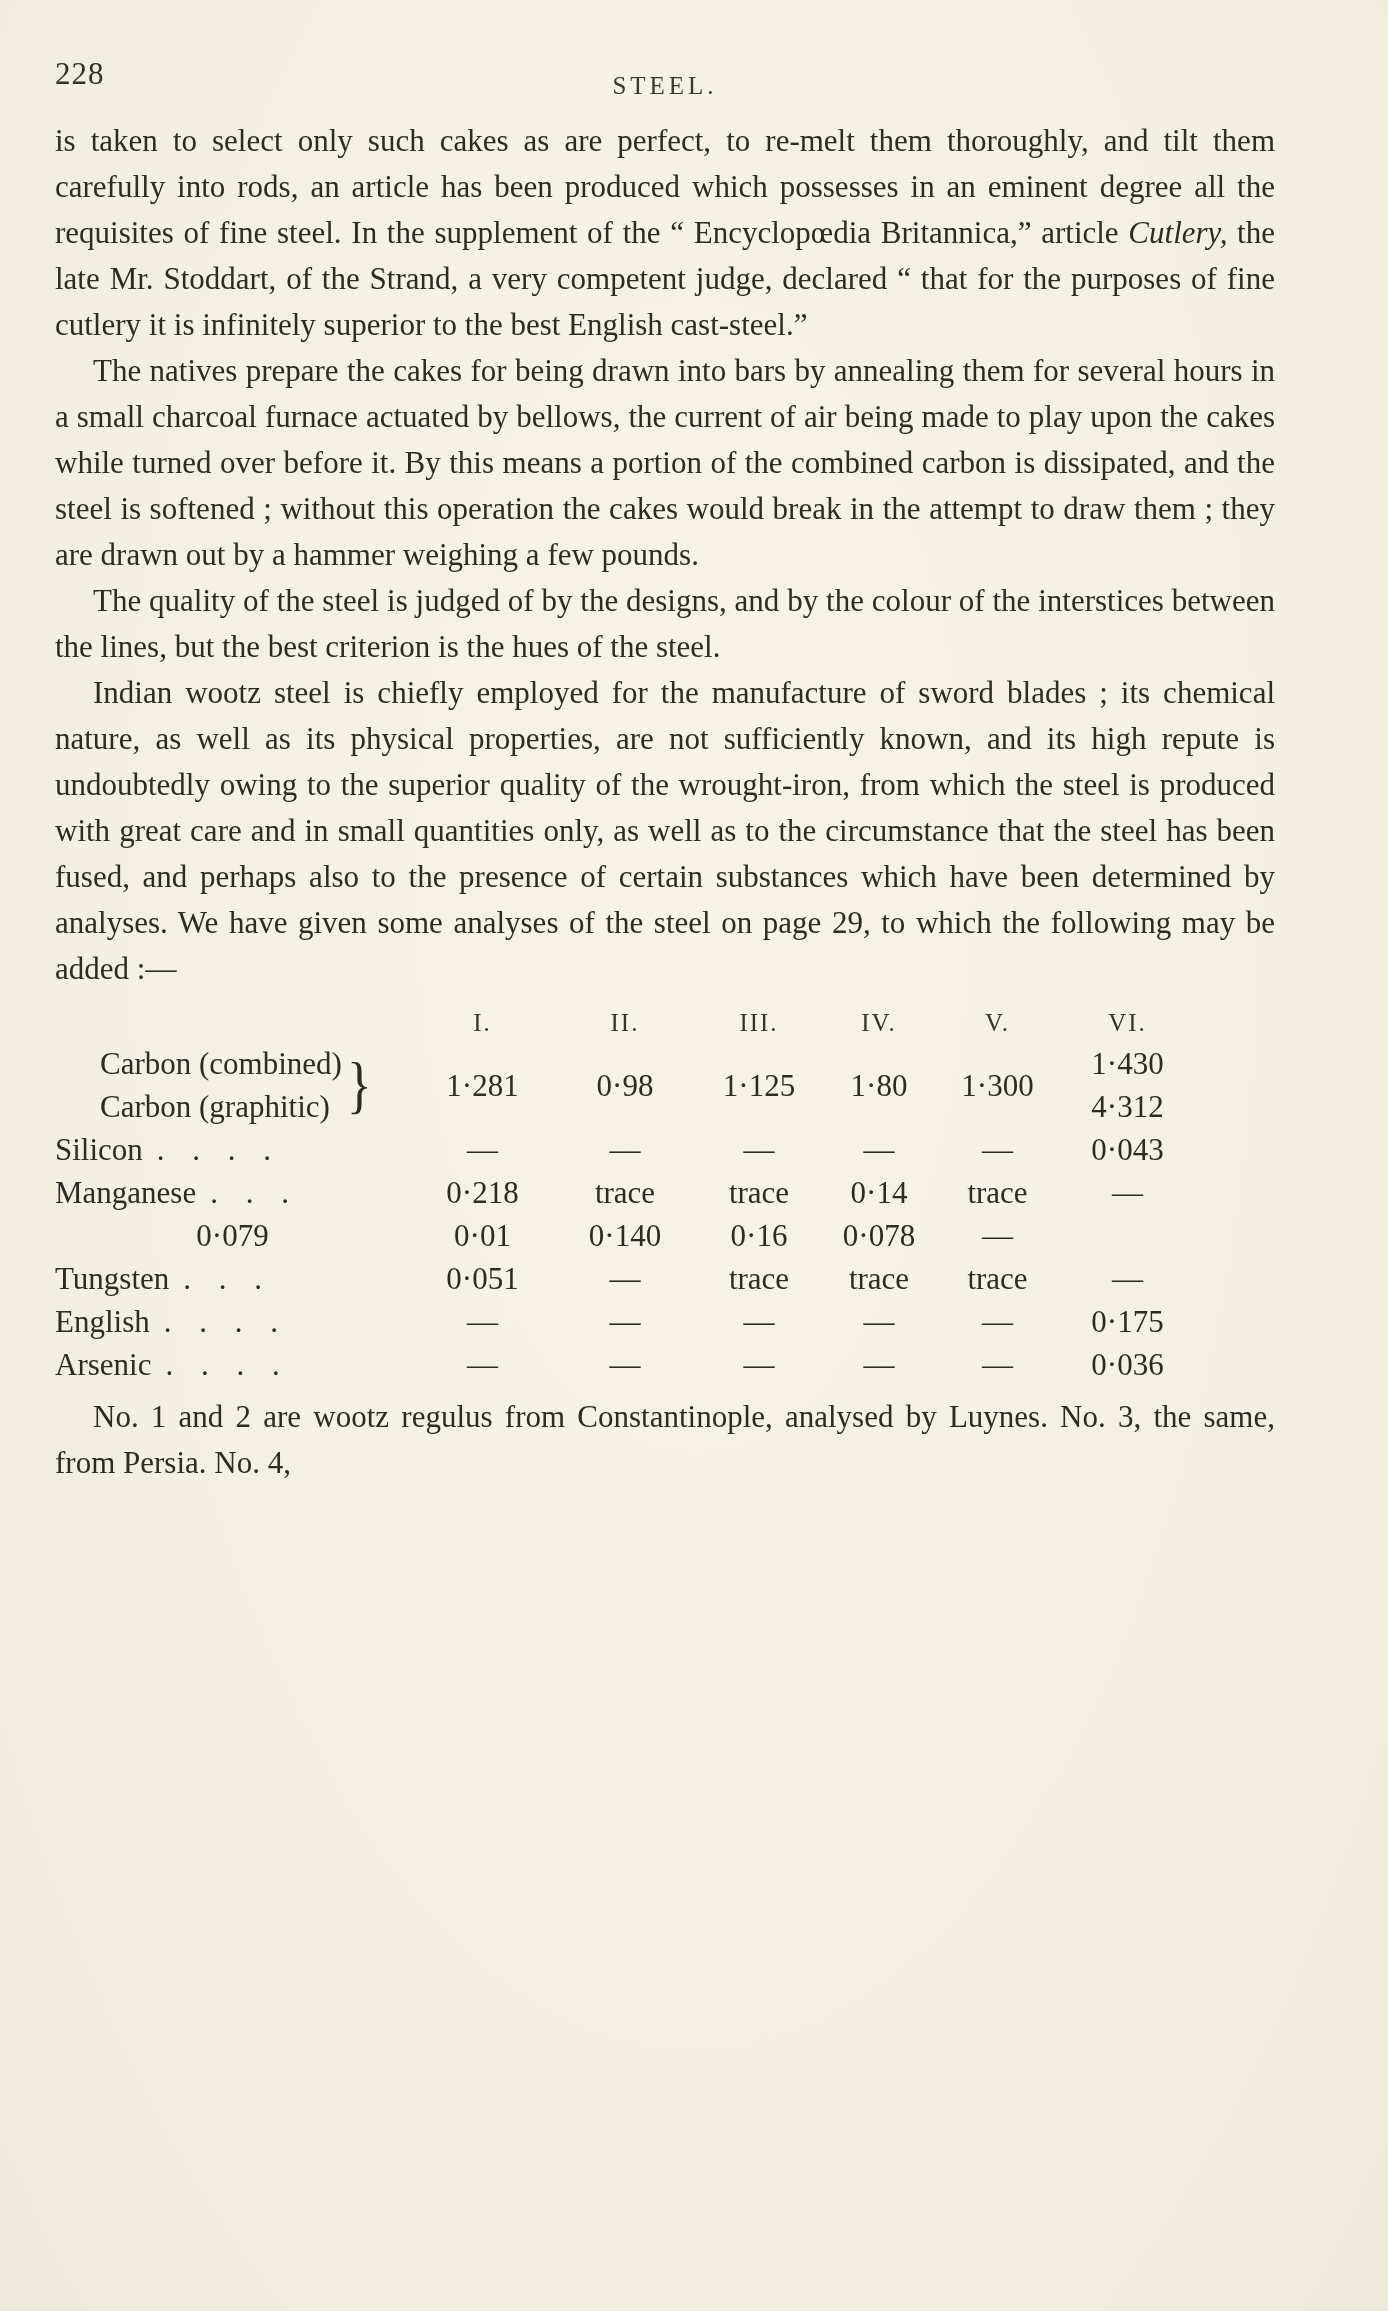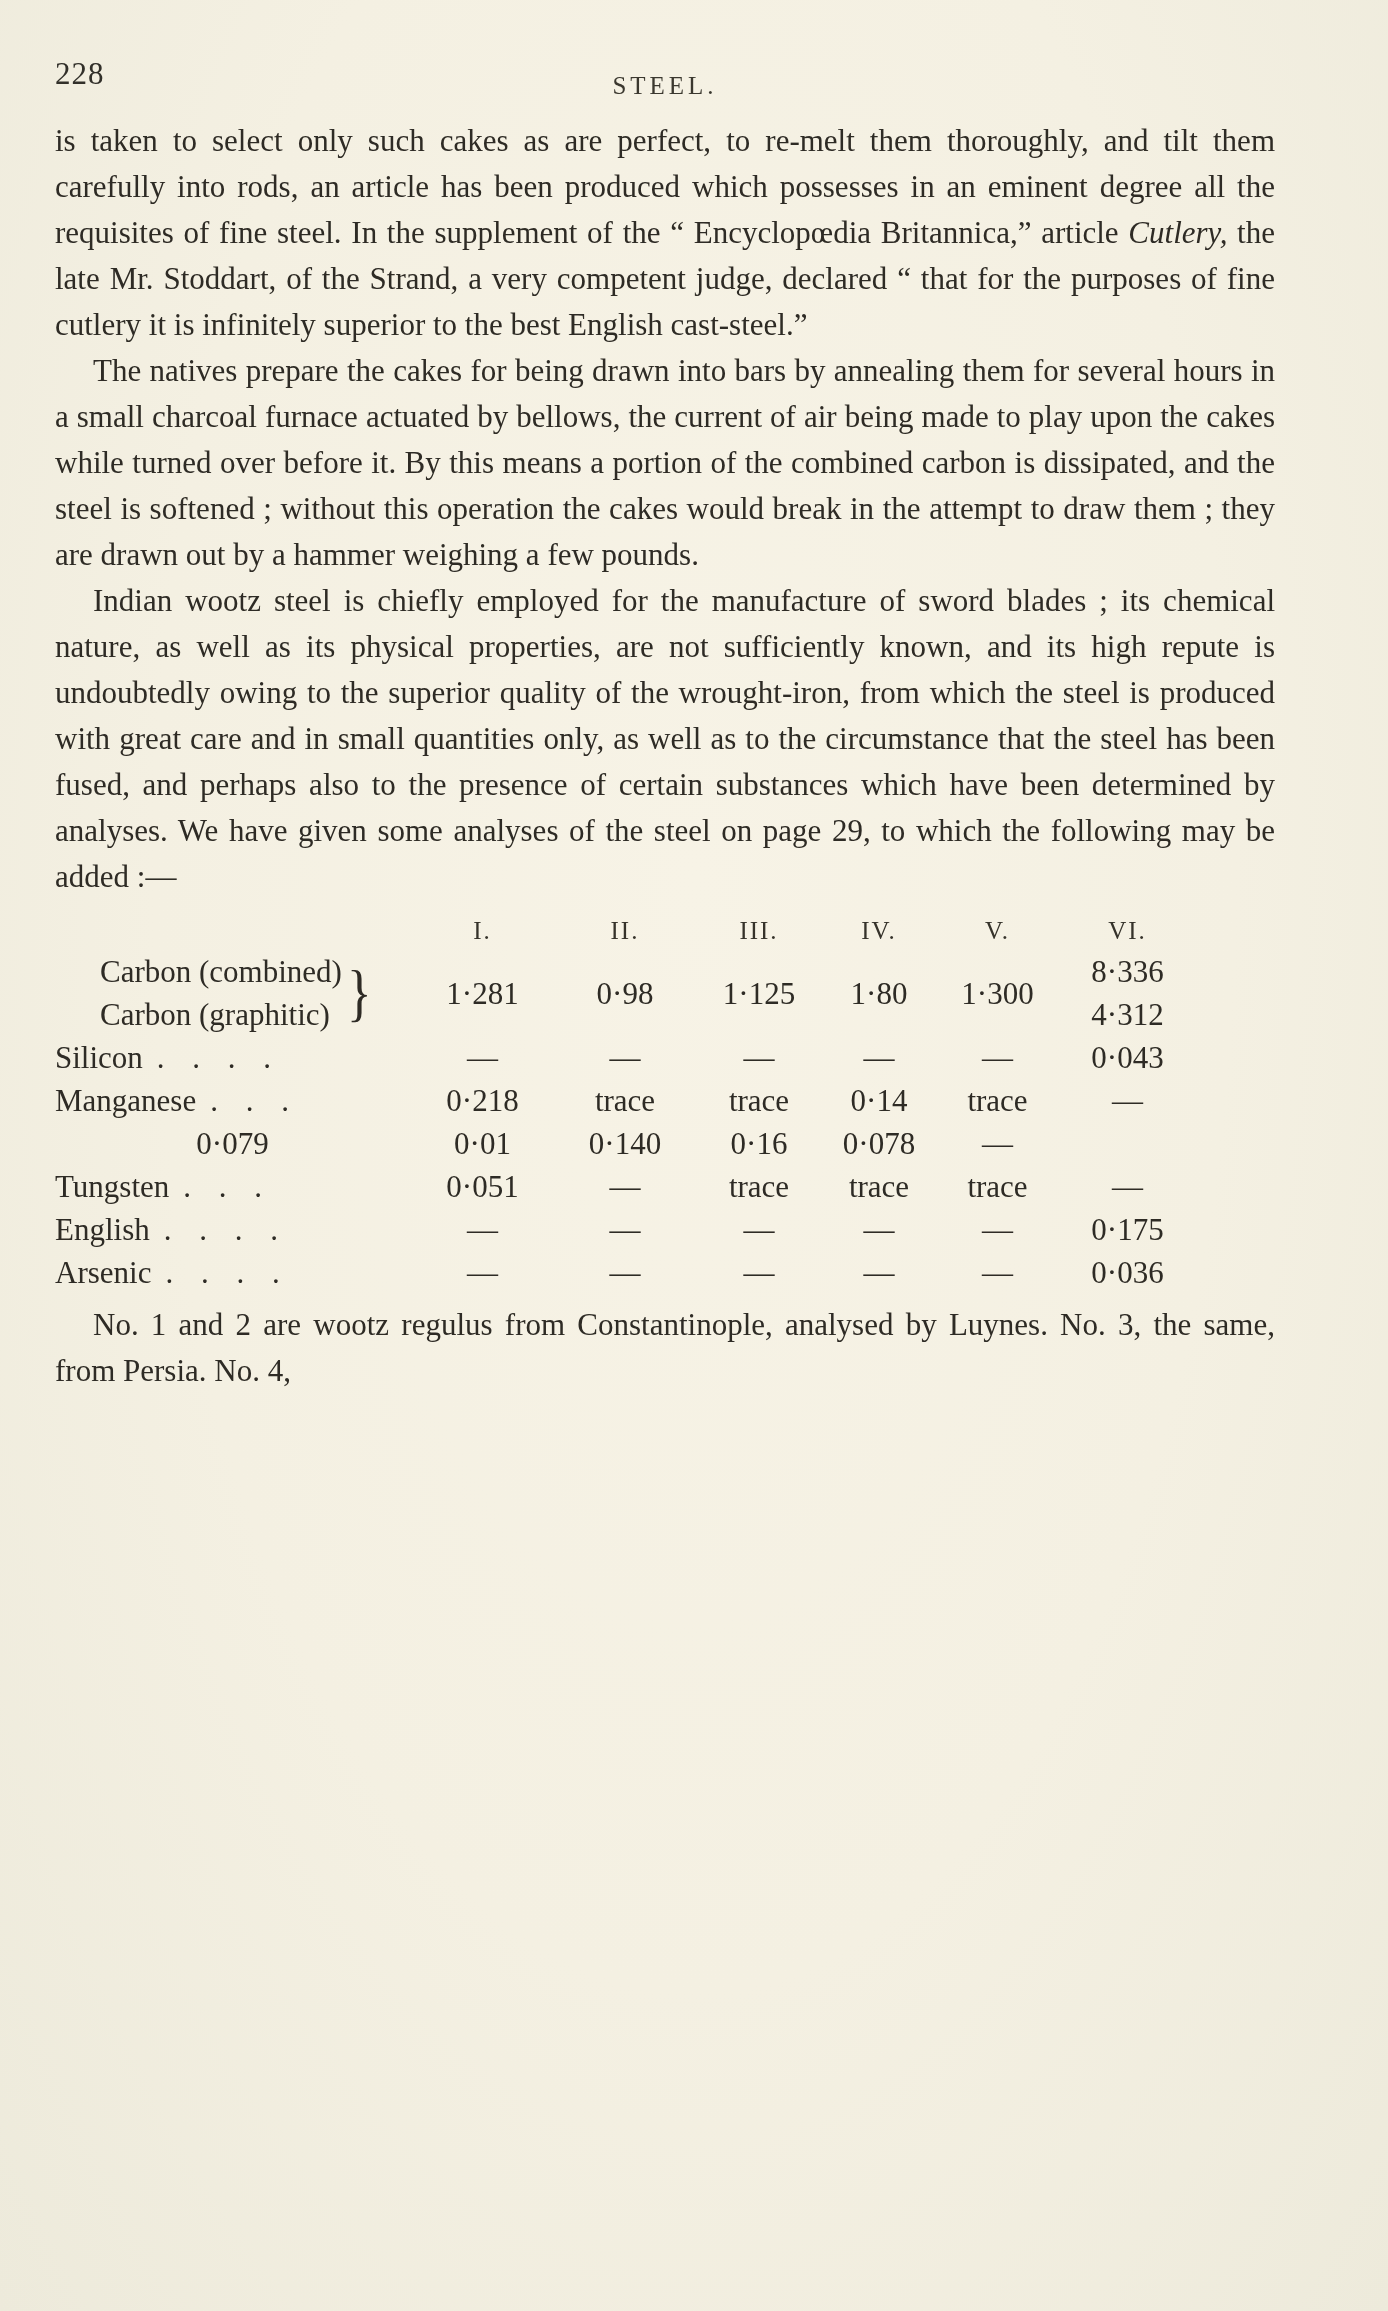--- a/index.html
+++ b/index.html
@@ -118,20 +118,21 @@
 <div class="page">
 
   <div class="page-header">
     <span class="page-number">228</span>
     <span class="running-title">STEEL.</span>
   </div>
 
   <div class="body-text">
       <p><span>is taken to select only such cakes as are perfect, to re-melt them thoroughly, and tilt them carefully into rods, an article has been produced which possesses in an eminent degree all the requisites of fine steel.  In the supplement of the “ Encyclopœdia Britannica,” article </span><em>Cutlery,</em><span> the late Mr. Stoddart, of the Strand, a very competent judge, declared “ that for the purposes of fine cutlery it is infinitely superior to the best English cast-steel.”</span></p>
       <p class="indent"><span>The natives prepare the cakes for being drawn into bars by annealing them for several hours in a small charcoal furnace actuated by bellows, the current of air being made to play upon the cakes while turned over before it.  By this means a portion of the combined carbon is dissipated, and the steel is softened ; without this operation the cakes would break in the attempt to draw them ; they are drawn out by a hammer weighing a few pounds.</span></p>
+      <p class="indent"><span>The quality of the steel is judged of by the designs, and by the colour of the interstices between the lines, but the best criterion is the hues of the steel.</span></p>
       <p class="indent"><span>Indian wootz steel is chiefly employed for the manufacture of sword blades ; its chemical nature, as well as its physical properties, are not sufficiently known, and its high repute is undoubtedly owing to the superior quality of the wrought-iron, from which the steel is produced with great care and in small quantities only, as well as to the circumstance that the steel has been fused, and perhaps also to the presence of certain substances which have been determined by analyses.  We have given some analyses of the steel on page 29, to which the following may be added :—</span></p>
     </div>
 
   <div class="analysis-table">
 
     <div class="trow thead">
       <div class="tlabel"></div>
       <div class="tcell">I.</div>
       <div class="tcell">II.</div>
       <div class="tcell">III.</div>
@@ -147,21 +148,21 @@
           <span>Carbon (graphitic)</span>
         </span>
         <span class="brace">}</span>
       </div>
       <div class="tcell">1·281</div>
       <div class="tcell">0·98</div>
       <div class="tcell">1·125</div>
       <div class="tcell">1·80</div>
       <div class="tcell">1·300</div>
       <div class="tcell col6-stack">
-        <span>8·336</span>
+        <span>1·430</span>
         <span>4·312</span>
       </div>
     </div>
 
     <div>
         <div class="trow">
           <div class="tlabel"><span>Silicon</span><span class="dots">. . . .</span></div>
           <div class="tcell">—</div>
           <div class="tcell">—</div>
           <div class="tcell">—</div>

